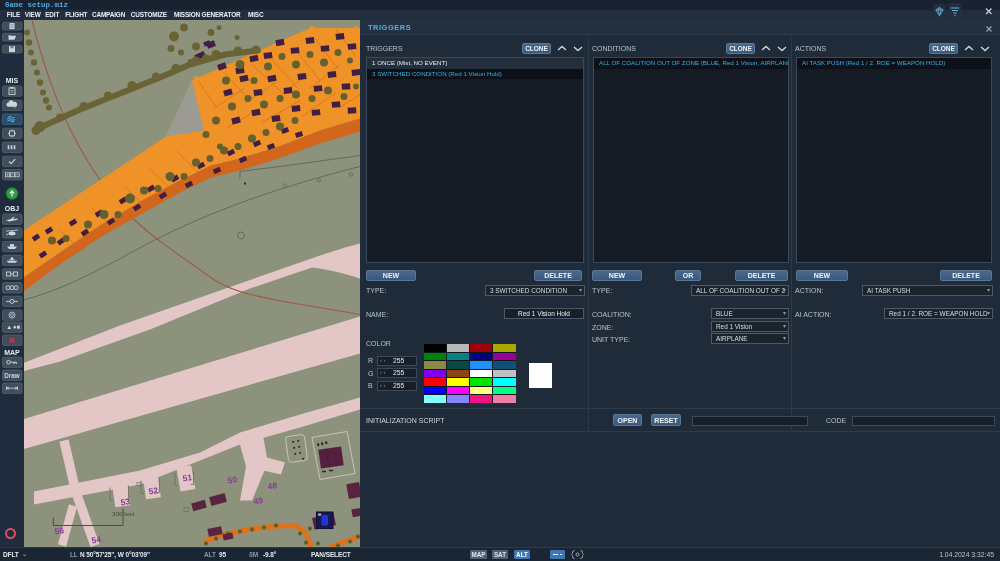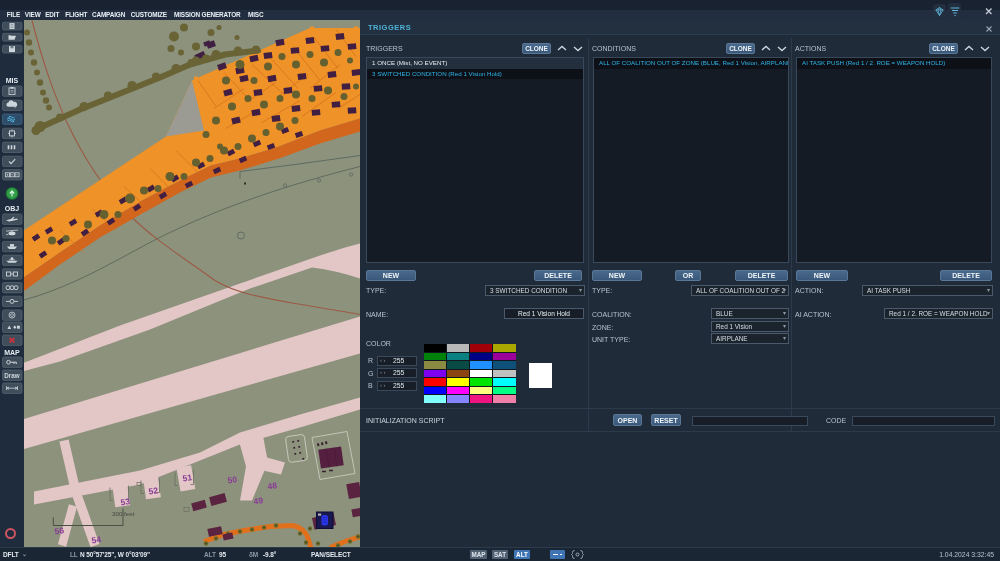--- a/index.html
+++ b/index.html
@@ -6,20 +6,21 @@
 #app{position:relative;width:1000px;height:561px}
 .abs{position:absolute}
 .lbl{color:#b7c3cc;font-size:7px}
 .btn{background:linear-gradient(#49698c,#3a587a);color:#eef4f8;font-weight:bold;font-size:7px;text-align:center;border-radius:2px;border:1px solid #5a7896}
 .dd{background:#1b232d;border:1px solid #4a5a6a;color:#d6dfe6;font-size:6.4px;line-height:10px;padding-left:4px;white-space:nowrap;overflow:hidden}
 .dda{position:absolute;right:2px;top:0;color:#8a98a6;font-size:6px}
 .inp{background:#171e27;border:1px solid #4a5a6a;color:#e8eef2;font-size:6.5px;line-height:10px;text-align:center;white-space:nowrap;overflow:hidden}
 </style></head><body>
 <div id="app">
 <div class="abs" style="left:0;top:0;width:1000px;height:10px;background:#182230"></div>
+    <div class="abs" style="left:5px;top:0px;width:300px;height:10px;color:#4fa8dd;font-family:'Liberation Mono',monospace;font-size:7.5px;font-weight:bold;line-height:10px">Game setup.miz</div>
     <div class="abs" style="left:933px;top:3.5px;width:13px;height:14px;background:#232f3e;border-radius:3px;z-index:6"></div>
     <div class="abs" style="left:948px;top:3px;width:13px;height:15px;background:#232f3e;border-radius:3px;z-index:6"></div>
     <svg class="abs" style="left:933px;top:3px;z-index:7" width="30" height="16" viewBox="0 0 30 16">
 <path d="M2.8 7 L6.5 4.5 L10.2 7 L6.5 12.5 Z M2.8 7 h7.4 M6.5 4.5 l-1.5 2.5 l1.5 5.5 l1.5-5.5 Z" fill="none" stroke="#5fb6dc" stroke-width="0.8"></path>
 <path d="M17.8 5 h8.4 M19 7.5 h6 M20.2 10 h3.6 M21.4 12.5 h1.2" stroke="#5fb6dc" stroke-width="1.1"></path>
 </svg>
     <svg class="abs" style="left:984px;top:6px;z-index:7" width="10" height="10" viewBox="0 0 10 10">
       <path d="M2 2.5 L7.5 8 M7.5 2.5 L2 8" stroke="#c4cdd6" stroke-width="1.3"></path>
     </svg>
     <div class="abs" style="left:0;top:10px;width:1000px;height:10px;background:#222e3f"></div>

